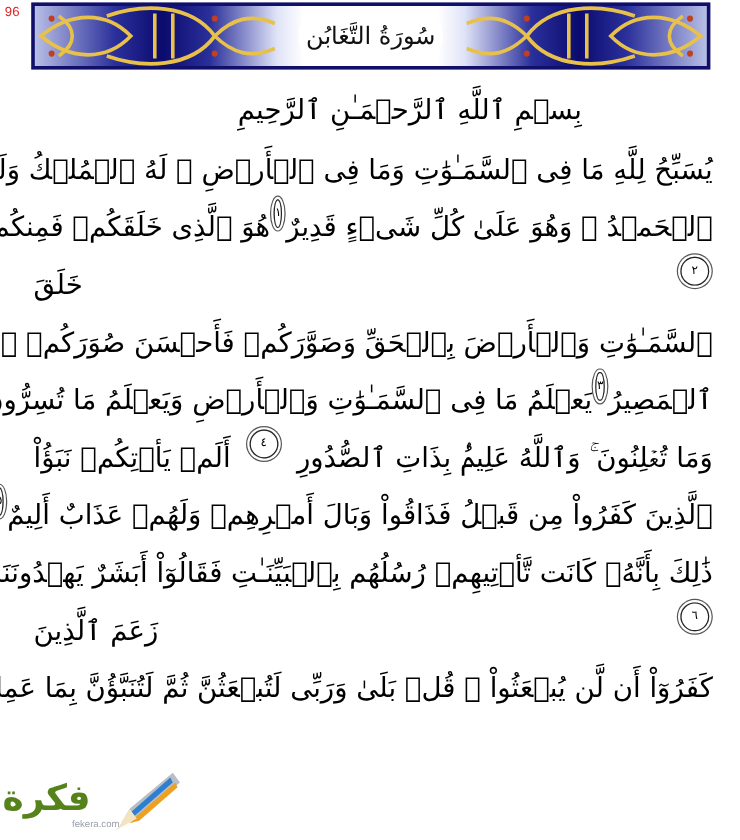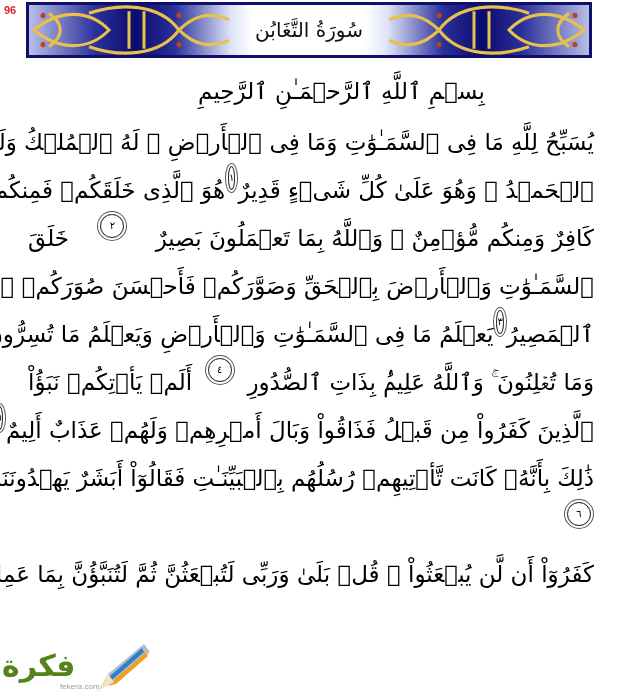--- a/index.html
+++ b/index.html
@@ -1,21 +1,21 @@
 <!DOCTYPE html>
 <html><head>
 <meta charset="utf-8">
 <style>
   html, body { margin:0; padding:0; }
   body {
     width:617px; height:700px; background:#ffffff; position:relative; overflow:hidden;
     font-family: "DejaVu Sans", sans-serif;
   }
   .page-num {
-    position:absolute; left:4px; top:4px; font-size:11px; font-weight:bold; color:#e02020;
+    position:absolute; left:4px; top:4px; font-size:11px; font-weight:normal; color:#e02020;
     font-family:"Liberation Sans", sans-serif;
   }
   .banner {
     position:absolute; left:26px; top:2px; width:566px; height:56px;
     background:#10106a; box-sizing:border-box; padding:3px;
   }
   .banner-inner {
     width:100%; height:100%; position:relative;
     background: linear-gradient(90deg,#b8bfe6 0%,#2a2f9a 12%,#0b0b6e 19%,#2a2f9a 26%,#dfe3f7 36%,#ffffff 40%,#ffffff 60%,#dfe3f7 64%,#2a2f9a 74%,#0b0b6e 81%,#2a2f9a 88%,#b8bfe6 100%);
     overflow:hidden;
@@ -109,21 +109,20 @@
 <div class="verses">
   <div class="line">
       <span class="seg">يُسَبِّحُ لِلَّهِ مَا فِى ٱلسَّمَـٰوَٰتِ وَمَا فِى ٱلۡأَرۡضِ ۖ لَهُ ٱلۡمُلۡكُ وَلَهُ</span>
     </div>
   <div class="line">
     <span class="seg">ٱلۡحَمۡدُ ۖ وَهُوَ عَلَىٰ كُلِّ شَىۡءٍ قَدِيرٌ</span>
     <span class="ayah-marker">١</span>
     <span class="seg">هُوَ ٱلَّذِى خَلَقَكُمۡ فَمِنكُمۡ</span>
   </div>
   <div class="line">
-    <span class="seg">كَافِرٌ وَمِنكُم مُّؤۡمِنٌ ۚ وَٱللَّهُ بِمَا تَعۡمَلُونَ بَصِيرٌ</span>
     <span class="ayah-marker">٢</span>
     <span class="seg">خَلَقَ</span>
   </div>
   <div class="line">
       <span class="seg">ٱلسَّمَـٰوَٰتِ وَٱلۡأَرۡضَ بِٱلۡحَقِّ وَصَوَّرَكُمۡ فَأَحۡسَنَ صُوَرَكُمۡ ۖ وَإِلَيۡهِ</span>
     </div>
   <div class="line">
     <span class="seg">ٱلۡمَصِيرُ</span>
     <span class="ayah-marker">٣</span>
     <span class="seg">يَعۡلَمُ مَا فِى ٱلسَّمَـٰوَٰتِ وَٱلۡأَرۡضِ وَيَعۡلَمُ مَا تُسِرُّونَ</span>
@@ -135,20 +134,21 @@
   </div>
   <div class="line">
     <span class="seg">ٱلَّذِينَ كَفَرُواْ مِن قَبۡلُ فَذَاقُواْ وَبَالَ أَمۡرِهِمۡ وَلَهُمۡ عَذَابٌ أَلِيمٌ</span>
     <span class="ayah-marker">٥</span>
   </div>
   <div class="line">
       <span class="seg">ذَٰلِكَ بِأَنَّهُۥ كَانَت تَّأۡتِيهِمۡ رُسُلُهُم بِٱلۡبَيِّنَـٰتِ فَقَالُوٓاْ أَبَشَرٌ يَهۡدُونَنَا</span>
     </div>
   <div class="line">
     <span class="ayah-marker">٦</span>
+    <span class="seg">زَعَمَ ٱلَّذِينَ</span>
   </div>
   <div class="line">
       <span class="seg">كَفَرُوٓاْ أَن لَّن يُبۡعَثُواْ ۚ قُلۡ بَلَىٰ وَرَبِّى لَتُبۡعَثُنَّ ثُمَّ لَتُنَبَّؤُنَّ بِمَا عَمِلۡتُمۡ ۚ</span>
     </div>
 </div>
 
 <div class="logo">
   <span class="logo-text">فكرة</span>
   <svg class="pencil" viewBox="0 0 56 52">
     <polygon points="6,48 14,34 50,4 56,12 20,42" fill="#b8bec6"></polygon>

